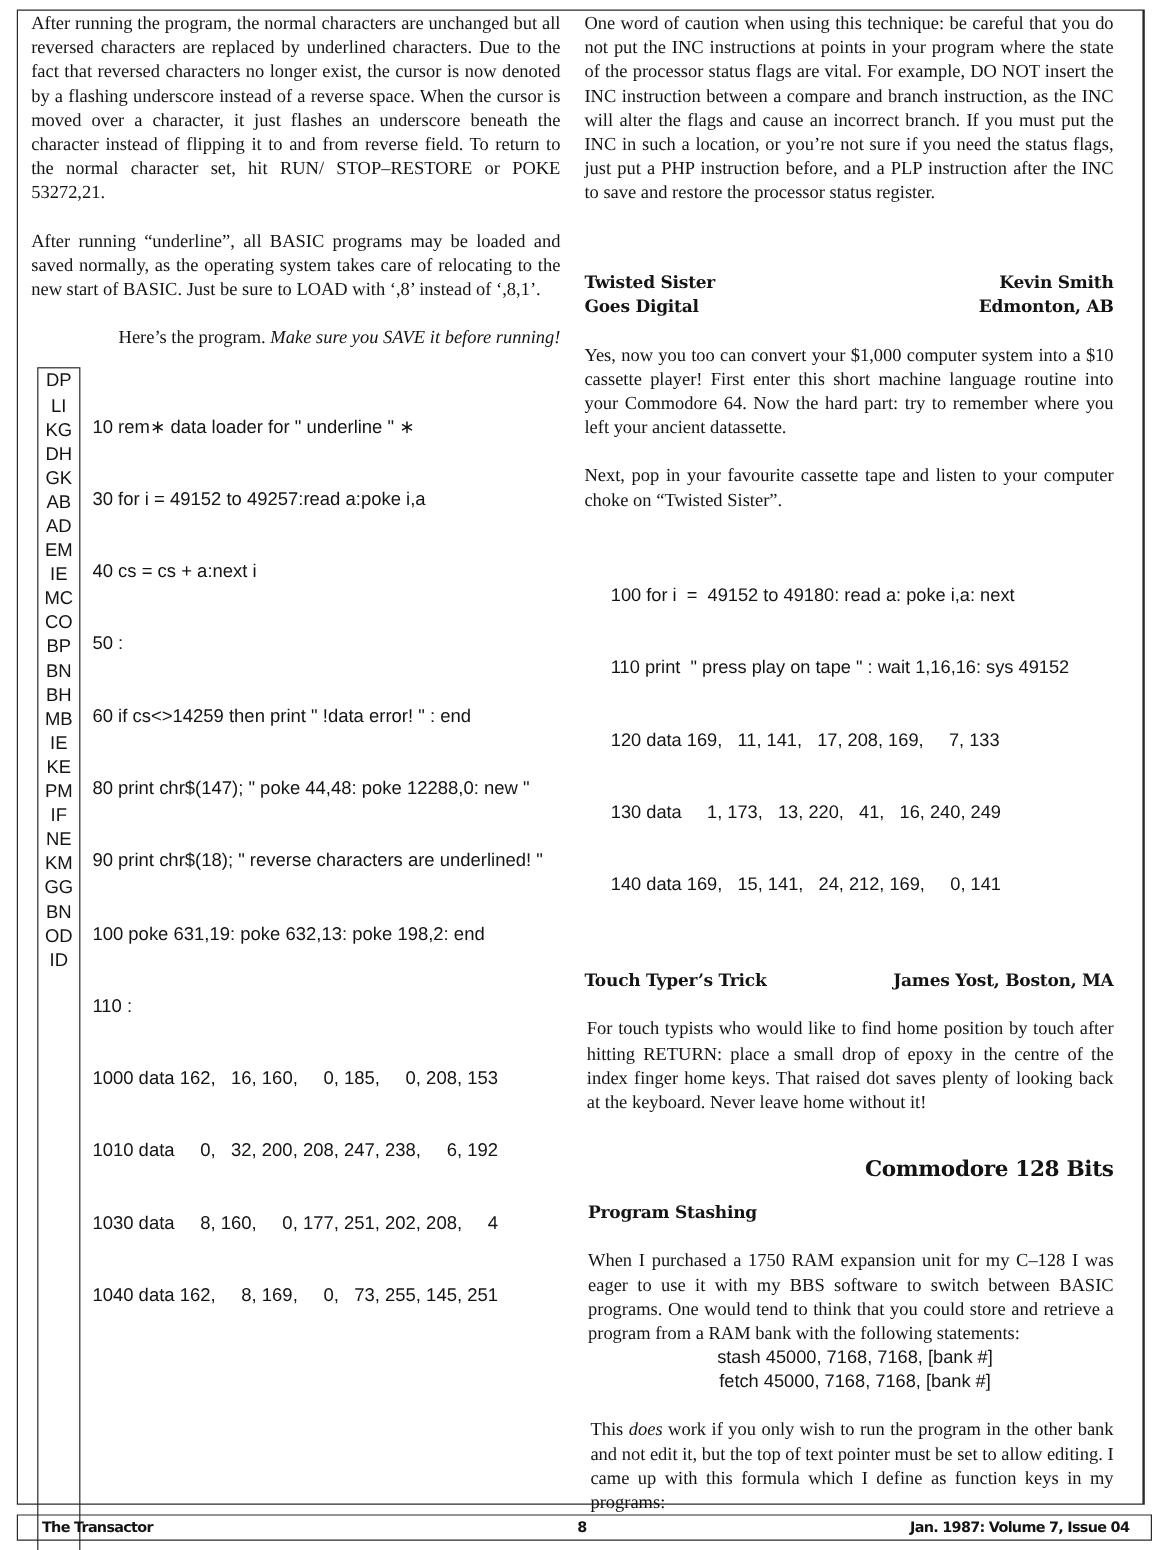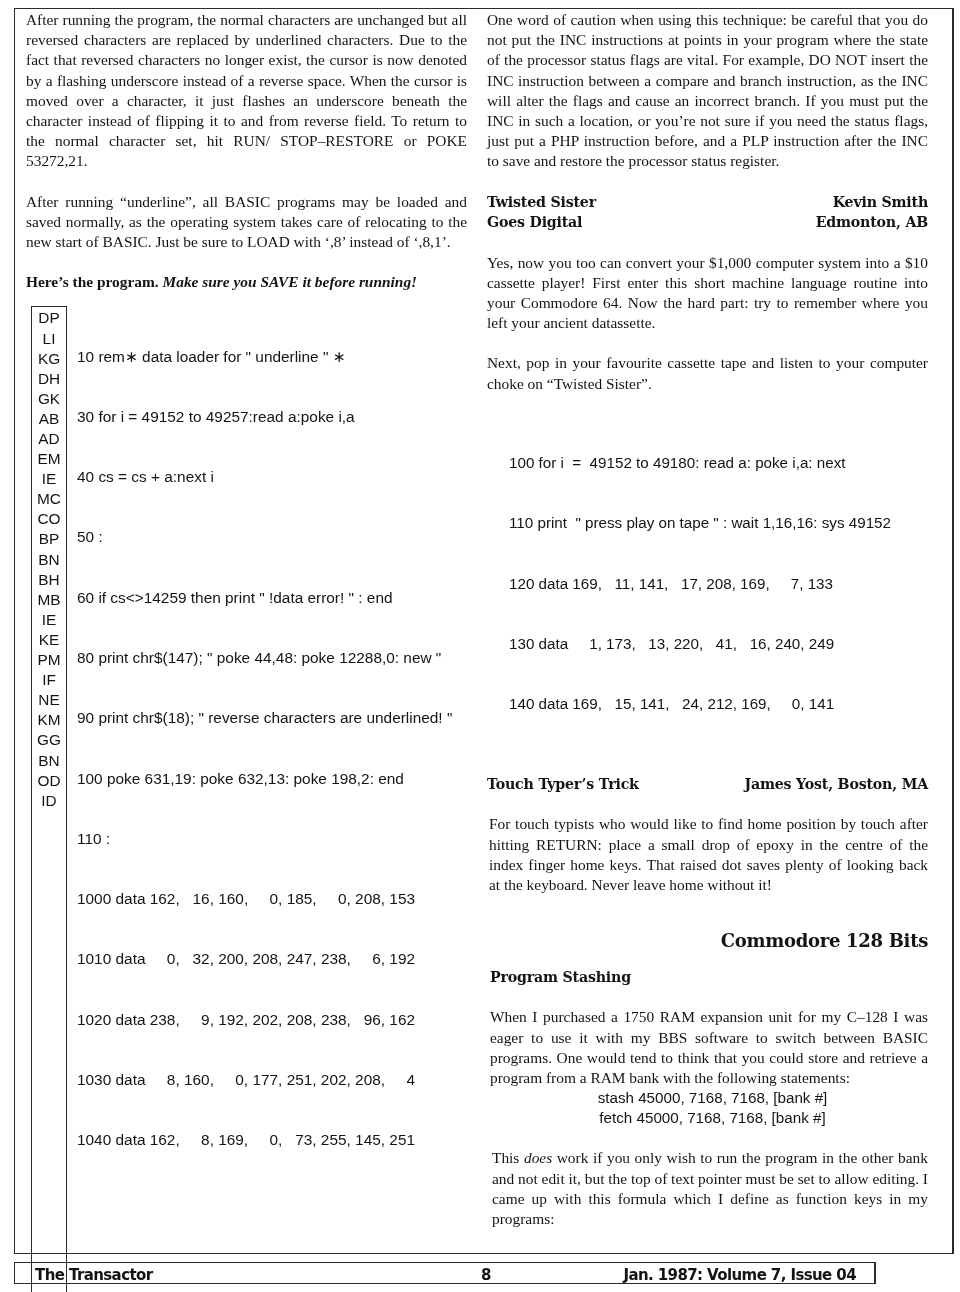--- a/index.html
+++ b/index.html
@@ -15,47 +15,47 @@
     .para-gap { height: 20px; }
     em { font-style: italic; }
 
     
     .listing { position: relative; margin-top: 14px; display: flex; font-family: "Liberation Sans", sans-serif; font-size: 15.4px; line-height: 20.1px; }
     .cks-col { width: 36px; border: 1.2px solid #2a2a2a; text-align: center; padding-top: 1px; padding-bottom: 2px; box-sizing: border-box; margin-left: 5px; }
     .code-col { padding-left: 10px; white-space: pre; }
     .code-line, .cks { display: block; height: 20.1px; }
 
     .section-head { display: flex; justify-content: space-between; font-family: "DejaVu Serif", serif; font-weight: bold; font-size: 14.2px; line-height: 20px; letter-spacing: -0.2px; }
-    .section-head .left, .section-head .right { display: flex; flex-direction: column; }
+    .section-head .left, .section-head .right { display: flex; flex-direction: column; margin-top: 34px; }
     .section-head .right { text-align: right; }
 
     .mono-block { font-family: "Liberation Sans", sans-serif; font-size: 15.2px; line-height: 20.1px; white-space: pre; padding-left: 22px; }
     .center-block { font-family: "Liberation Sans", sans-serif; font-size: 15.2px; line-height: 20px; text-align: center; }
     .big-title { font-family: "DejaVu Serif", serif; font-weight: bold; font-size: 18px; text-align: right; letter-spacing: -0.3px; }
 
     .footer {
-      position: absolute; left: 14px; top: 1262px; width: 862px; height: 22px;
+      position: absolute; left: 14px; top: 1262px; width: 947px; height: 22px;
       border: 1.5px solid #2a2a2a; border-right-width: 2px; box-sizing: border-box;
-      font-family: "DejaVu Sans", sans-serif; font-weight: bold; font-size: 15px; letter-spacing: -0.6px;
+      font-family: "DejaVu Sans", sans-serif; font-weight: bold; font-size: 12px; letter-spacing: -0.6px;
     }
     .footer .mag { position: absolute; left: 20px; top: 3px; }
     .footer .pg { position: absolute; left: 466px; top: 3px; }
     .footer .issue { position: absolute; right: 18px; top: 3px; }
   </style>
 </head>
 <body>
 
 <div class="page-frame"></div>
 
 <div class="col col-left">
   <p>After running the program, the normal characters are unchanged but all reversed characters are replaced by underlined characters. Due to the fact that reversed characters no longer exist, the cursor is now denoted by a flashing underscore instead of a reverse space. When the cursor is moved over a character, it just flashes an underscore beneath the character instead of flipping it to and from reverse field. To return to the normal character set, hit RUN/ STOP–RESTORE or POKE 53272,21.</p>
   <div class="para-gap"></div>
   <p>After running “underline”, all BASIC programs may be loaded and saved normally, as the operating system takes care of relocating to the new start of BASIC. Just be sure to LOAD with ‘,8’ instead of ‘,8,1’.</p>
   <div class="para-gap"></div>
-  <p style="text-align:left;font-weight:bold;"><span>Here’s the program. </span><em>Make sure you SAVE it before running!</em></p>
+  <p style="text-align:right;"><span>Here’s the program. </span><em>Make sure you SAVE it before running!</em></p>
 
   <div class="listing">
     <div class="cks-col">
       <span class="cks">DP</span>
       <span class="cks">LI</span>
       <span class="cks">KG</span>
       <span class="cks">DH</span>
       <span class="cks">GK</span>
       <span class="cks">AB</span>
       <span class="cks">AD</span>
@@ -83,21 +83,20 @@
       <span class="code-line">30 for i = 49152 to 49257:read a:poke i,a</span>
       <span class="code-line">40 cs = cs + a:next i</span>
       <span class="code-line">50 :</span>
       <span class="code-line">60 if cs&lt;&gt;14259 then print " !data error! " : end</span>
       <span class="code-line">80 print chr$(147); " poke 44,48: poke 12288,0: new "</span>
       <span class="code-line">90 print chr$(18); " reverse characters are underlined! "</span>
       <span class="code-line">100 poke 631,19: poke 632,13: poke 198,2: end</span>
       <span class="code-line">110 :</span>
       <span class="code-line">1000 data 162,   16, 160,     0, 185,     0, 208, 153</span>
       <span class="code-line">1010 data     0,   32, 200, 208, 247, 238,     6, 192</span>
-      <span class="code-line">1020 data 238,     9, 192, 202, 208, 238,   96, 162</span>
       <span class="code-line">1030 data     8, 160,     0, 177, 251, 202, 208,     4</span>
       <span class="code-line">1040 data 162,     8, 169,     0,   73, 255, 145, 251</span>
       
       
       
       
       
       
       
       

